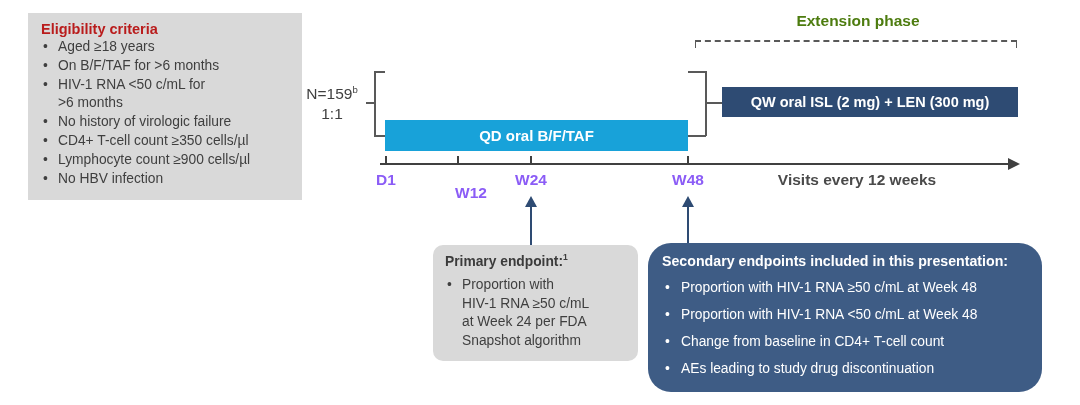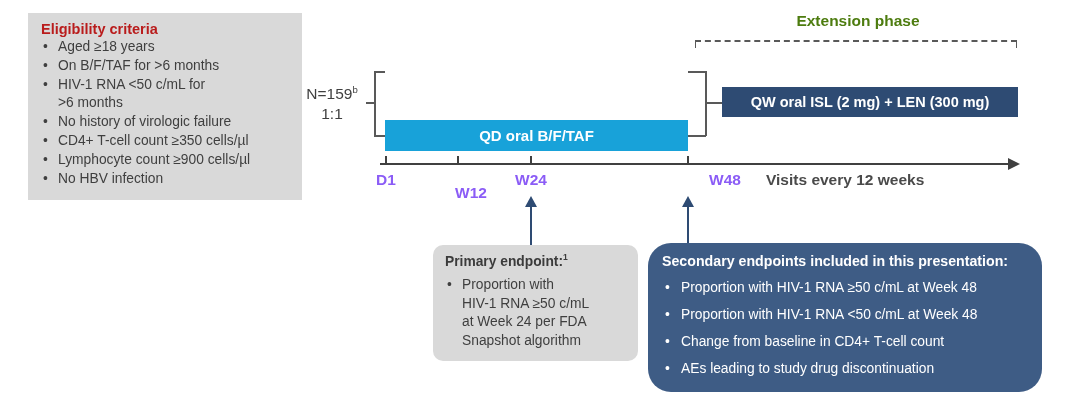--- a/index.html
+++ b/index.html
@@ -48,21 +48,21 @@
   .axis-head{
     position:absolute;left:1008px;top:158px;width:0;height:0;
     border-left:12px solid #404040;border-top:6px solid transparent;border-bottom:6px solid transparent;
   }
   .tick{position:absolute;width:2px;height:8px;top:156px;background:#404040;}
   .ticklabel{
     position:absolute;top:171px;width:70px;text-align:center;
     font-size:15.5px;font-weight:bold;color:#8b5cf6;
   }
   .visits{
-    position:absolute;left:766px;top:171px;width:182px;
+    position:absolute;left:766px;top:171px;width:182px;text-align:center;
     font-size:15.5px;font-weight:bold;color:#4a4a4a;
   }
   
   .uparrow-line{position:absolute;width:2px;background:#2e4b73;}
   .uparrow-head{
     position:absolute;width:0;height:0;
     border-left:6px solid transparent;border-right:6px solid transparent;
     border-bottom:11px solid #2e4b73;
   }
   
@@ -127,21 +127,21 @@
 
   <div class="axis"></div>
   <div class="axis-head"></div>
   <div class="tick" style="left:385px;"></div>
   <div class="tick" style="left:457px;"></div>
   <div class="tick" style="left:530px;"></div>
   <div class="tick" style="left:687px;"></div>
   <div class="ticklabel" style="left:351px;">D1</div>
   <div class="ticklabel" style="left:436px;margin-top:13px;">W12</div>
   <div class="ticklabel" style="left:496px;">W24</div>
-  <div class="ticklabel" style="left:690px;">W48</div>
+  <div class="ticklabel" style="left:653px;">W48</div>
   <div class="visits">Visits every 12 weeks</div>
 
   <div class="uparrow-head" style="left:525px;top:196px;"></div>
   <div class="uparrow-line" style="left:530px;top:206px;height:39px;"></div>
   <div class="uparrow-head" style="left:682px;top:196px;"></div>
   <div class="uparrow-line" style="left:687px;top:206px;height:37px;"></div>
 
   <div class="primary">
     <div class="ptitle"><span>Primary endpoint:</span><sup>1</sup></div>
     <ul class="blist">

